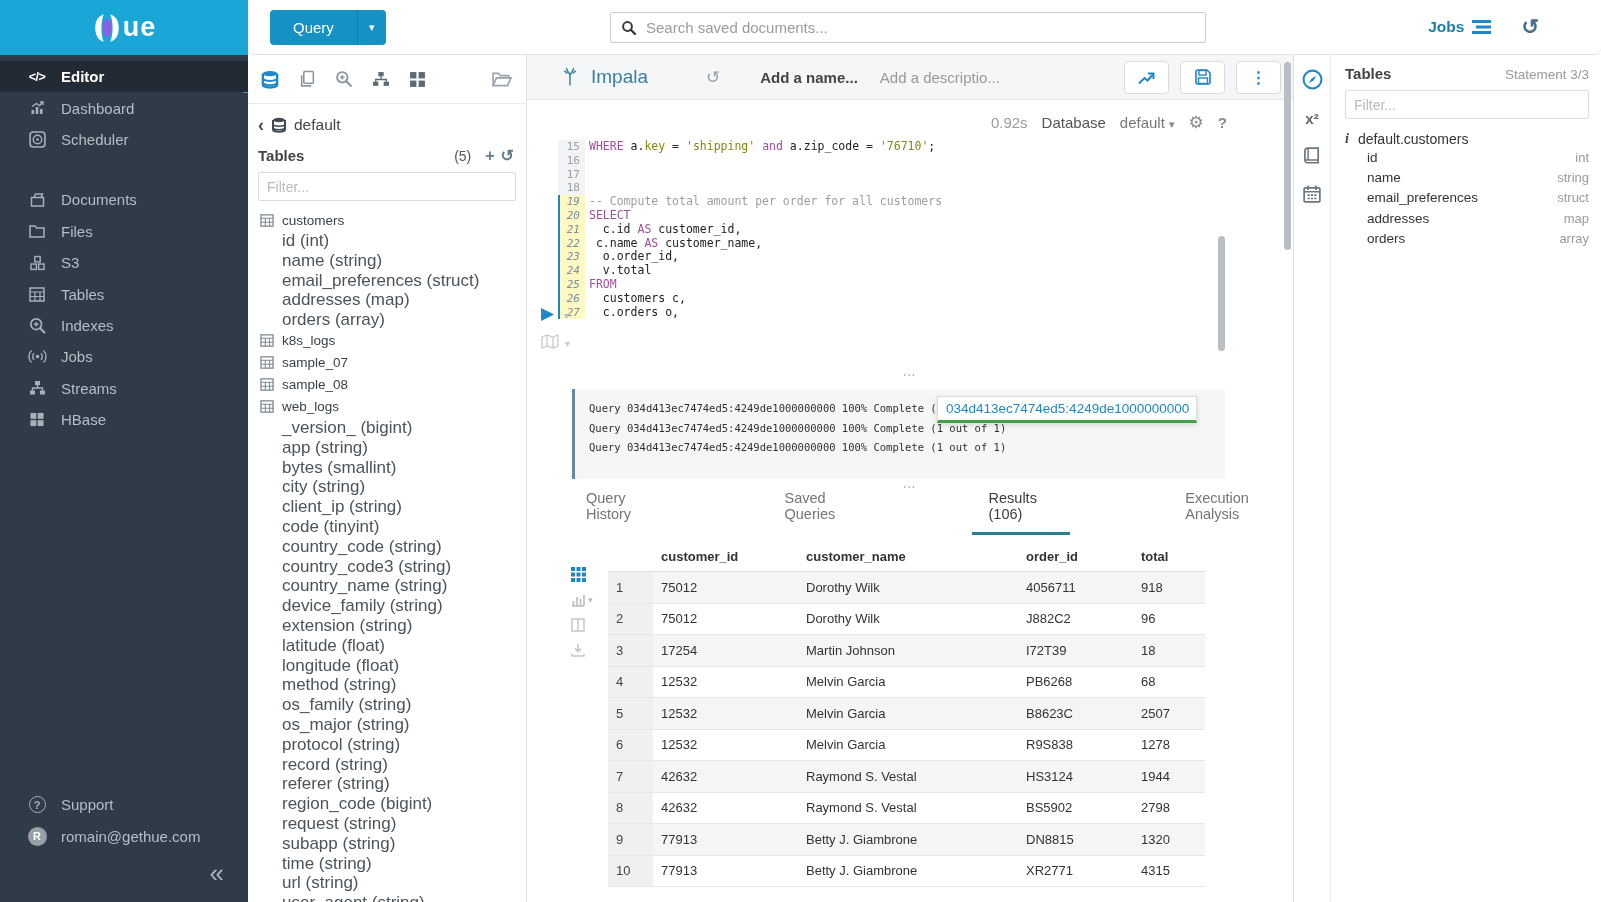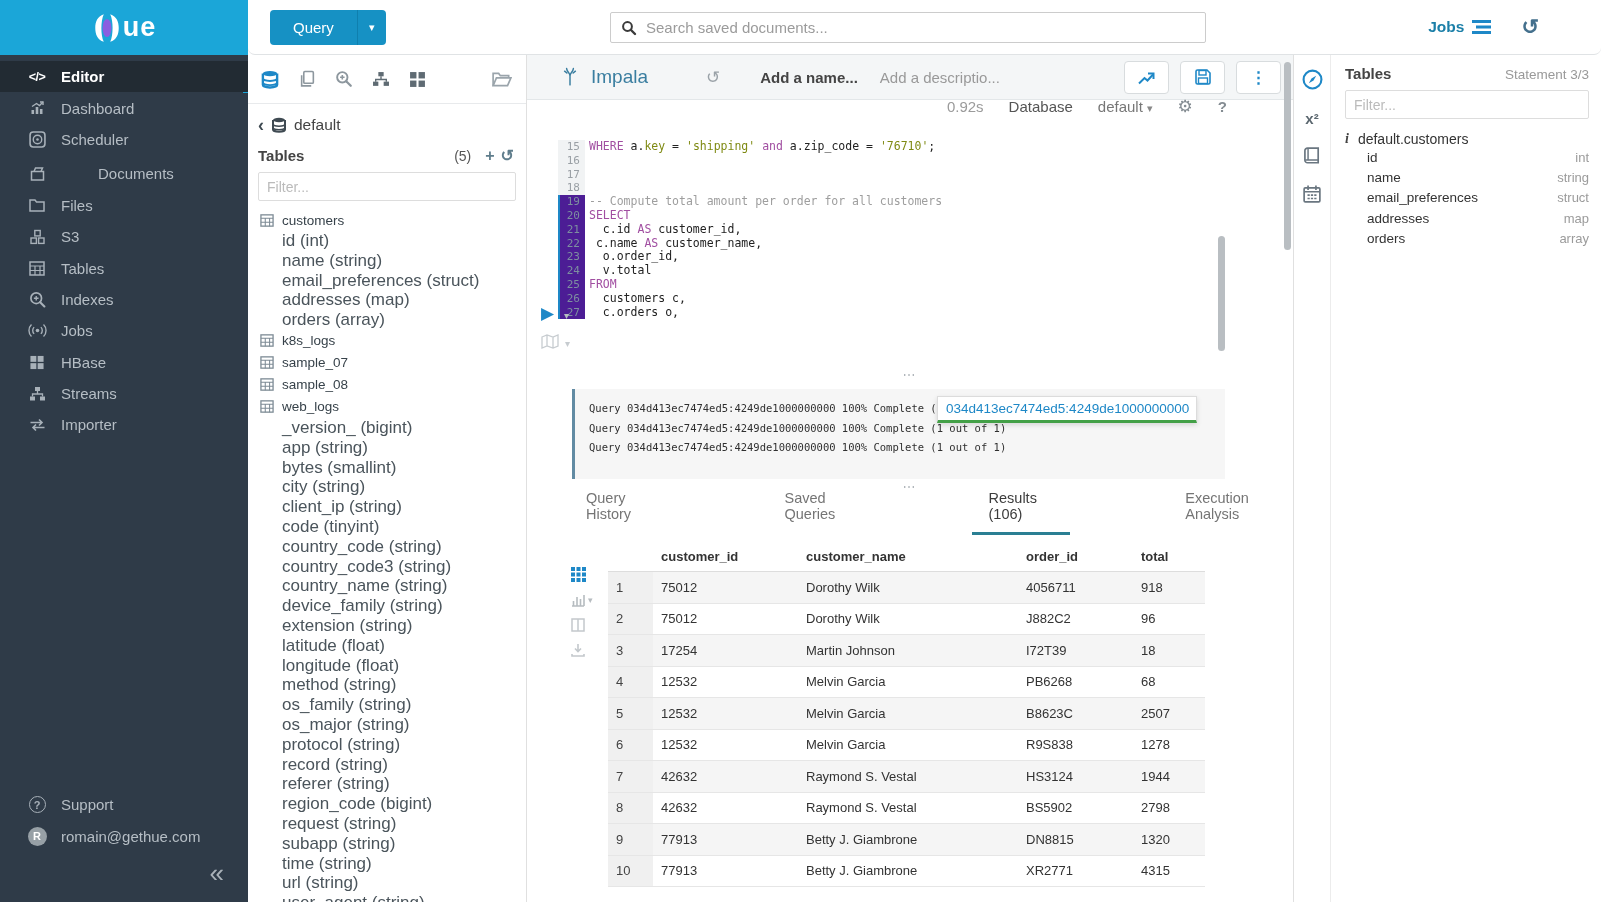--- a/index.html
+++ b/index.html
@@ -7,21 +7,21 @@
   body { font-family:"Liberation Sans", sans-serif; }
   .page { position:relative; width:1601px; height:902px; background:#fff; overflow:hidden; }
 
   
   .sidebar { position:absolute; left:0; top:0; width:248px; height:902px; background:#2f3b48; overflow:hidden; }
   .logo { height:55px; background:#1ba6d8; display:flex; align-items:center; justify-content:center; }
   .logo-text { color:#fff; font-size:27px; font-weight:bold; letter-spacing:1px; margin-left:1px; }
   .side-nav { padding-top:6px; }
   .side-item { position:relative; height:31.4px; display:flex; align-items:center; padding-left:25px; color:#b6bec5; font-size:15px; cursor:pointer; }
   .side-item .icon { width:24px; display:inline-flex; justify-content:center; color:#a8b1b9; margin-right:12px; font-size:13px; }
-  .side-item.gap { margin-top:3px;gap:37px; }
+  .side-item.gap { margin-top:29px; }
   .side-item.active { background:#222b33; color:#fff; font-weight:bold; }
   .side-item.active .icon { color:#fff; }
   .active-bar { position:absolute; right:0; top:61px; width:5px; height:32px; background:#1ba6d8; }
   .side-bottom { position:absolute; left:0; bottom:50px; width:100%; }
   .side-bottom .side-item { height:31.4px; }
   .help-circle { width:17px; height:17px; border:1.6px solid #a8b1b9; border-radius:50%; font-size:11px; display:flex;align-items:center;justify-content:center; color:#a8b1b9; font-weight:bold;}
   .avatar { width:19px; height:19px; border-radius:50%; background:#97a0a6; color:#fff; font-size:11px; font-weight:bold; display:flex; align-items:center; justify-content:center; }
   .collapse-btn { position:absolute; right:24px; bottom:16px; color:#aab2b9; font-size:26px; cursor:pointer; line-height:1; }
 
   
@@ -56,32 +56,32 @@
 
   
   .main { position:absolute; left:527px; top:55px; width:766px; height:847px; background:#fff; overflow:hidden; }
   .ed-header { height:45px; background:#f4f6f7; border-bottom:1px solid #e3e7e9; display:flex; align-items:center; padding:0 12px 0 34px; }
   .engine-name { color:#3a7ea0; font-size:19px; margin-left:12px; }
   .ed-history { color:#9aa2a8; font-size:17px; margin-left:58px; cursor:pointer; }
   .ed-name { color:#444; font-weight:bold; font-size:15px; margin-left:40px; cursor:text; }
   .ed-desc { color:#999; font-size:15px; margin-left:22px; cursor:text; }
   .ed-buttons { margin-left:auto; display:flex; gap:11px; }
   .ed-btn { width:45px; height:33px; background:#fff; border:1px solid #d8dcde; border-radius:4px; display:flex; align-items:center; justify-content:center; color:#1e88c7; cursor:pointer; font-size:16px; }
-  .snippet-meta { position:absolute; right:66px; top:41px; display:flex; align-items:center; gap:25px; font-size:15px; }
+  .snippet-meta { position:absolute; right:66px; top:57px; display:flex; align-items:center; gap:14px; font-size:15px; }
   .exec-time { color:#9b9b9b; }
   .db-label { color:#555; }
   .db-value { color:#777; cursor:pointer; }
   .db-value .caret { font-size:11px; color:#888; }
   .meta-gear { color:#848c92; font-size:17px; cursor:pointer; }
   .meta-help { color:#848c92; font-size:15px; font-weight:bold; cursor:pointer; }
 
   .code-area { position:absolute; left:31px; top:85px; width:660px; }
   .cl { display:flex; height:13.8px; line-height:13.8px; font-family:"DejaVu Sans Mono","Liberation Mono",monospace; font-size:11.5px; white-space:pre; }
   .ln { width:27px; text-align:right; padding-right:5px; color:#9aa0a5; background:#f1f3f4; border-left:2px solid #f1f3f4; font-size:11px; }
-  .ln.hl { background:#4c1d95; border-left:2px solid #1e88c7; color:#7d8fa0; }
+  .ln.hl { background:#fef9c3; border-left:2px solid #1e88c7; color:#7d8fa0;font-style:italic; }
   .ct { padding-left:4px; color:#222; }
   .t-k { color:#a14ea1; }
   .t-s { color:#7f8a13; }
   .t-c { color:#9e9e9e; }
   .t-p { color:#222; }
 
   .play-btn { position:absolute; left:14px; top:250px; color:#1e88c7; font-size:17px; cursor:pointer; line-height:1; }
   .play-caret { position:absolute; left:37px; top:255px; color:#b6bcc0; font-size:10px; cursor:pointer; }
   .map-ic { position:absolute; left:14px; top:279px; color:#c7ccd0; cursor:pointer; }
   .map-caret { position:absolute; left:38px; top:283px; color:#c7ccd0; font-size:10px; cursor:pointer; }
@@ -222,48 +222,39 @@
             <svg width="19" height="15" viewBox="0 0 18 14">
               <circle cx="9" cy="7" r="1.7" fill="currentColor"></circle>
               <path d="M5.8 3.8a4.5 4.5 0 0 0 0 6.4M12.2 3.8a4.5 4.5 0 0 1 0 6.4" fill="none" stroke="currentColor" stroke-width="1.3"></path>
               <path d="M3.3 1.3a8 8 0 0 0 0 11.4M14.7 1.3a8 8 0 0 1 0 11.4" fill="none" stroke="currentColor" stroke-width="1.3"></path>
             </svg>
           </span>
           <span>Jobs</span>
         </div>
         <div class="side-item">
           <span class="icon">
+            <svg width="17" height="16" viewBox="0 0 16 16">
+              <rect x="5.5" y="1" width="5" height="4" fill="currentColor"></rect>
+              <rect x="0.5" y="10.5" width="5" height="4" fill="currentColor"></rect>
+              <rect x="10.5" y="10.5" width="5" height="4" fill="currentColor"></rect>
+              <path d="M8 5v3M3 10.5V8h10v2.5" fill="none" stroke="currentColor" stroke-width="1.3"></path>
+            </svg>
+          </span>
+          <span>Streams</span>
+        </div>
+        <div class="side-item">
+          <span class="icon">
             <svg width="16" height="15" viewBox="0 0 16 16">
               <rect x="1" y="1" width="6.3" height="6.3" fill="currentColor"></rect>
               <rect x="8.7" y="1" width="6.3" height="6.3" fill="currentColor"></rect>
               <rect x="1" y="8.7" width="6.3" height="6.3" fill="currentColor"></rect>
               <rect x="8.7" y="8.7" width="6.3" height="6.3" fill="currentColor"></rect>
             </svg>
           </span>
           <span>HBase</span>
-        </div>
-        <div class="side-item">
-          <span class="icon">
-            <svg width="17" height="16" viewBox="0 0 16 16">
-              <rect x="5.5" y="1" width="5" height="4" fill="currentColor"></rect>
-              <rect x="0.5" y="10.5" width="5" height="4" fill="currentColor"></rect>
-              <rect x="10.5" y="10.5" width="5" height="4" fill="currentColor"></rect>
-              <path d="M8 5v3M3 10.5V8h10v2.5" fill="none" stroke="currentColor" stroke-width="1.3"></path>
-            </svg>
-          </span>
-          <span>Streams</span>
-        </div>
-        <div class="side-item">
-          <span class="icon">
-            <svg width="19" height="14" viewBox="0 0 18 14">
-              <path d="M2 4.5h11M10.5 1.5 13.5 4.5 10.5 7.5" fill="none" stroke="currentColor" stroke-width="1.6"></path>
-              <path d="M16 9.5H5M7.5 6.5 4.5 9.5 7.5 12.5" fill="none" stroke="currentColor" stroke-width="1.6"></path>
-            </svg>
-          </span>
-          <span>Importer</span>
         </div>
       </div>
     <div class="side-bottom">
       <div class="side-item">
         <span class="icon">
             <span class="help-circle">?</span>
           </span>
         <span>Support</span>
       </div>
       <div class="side-item">

